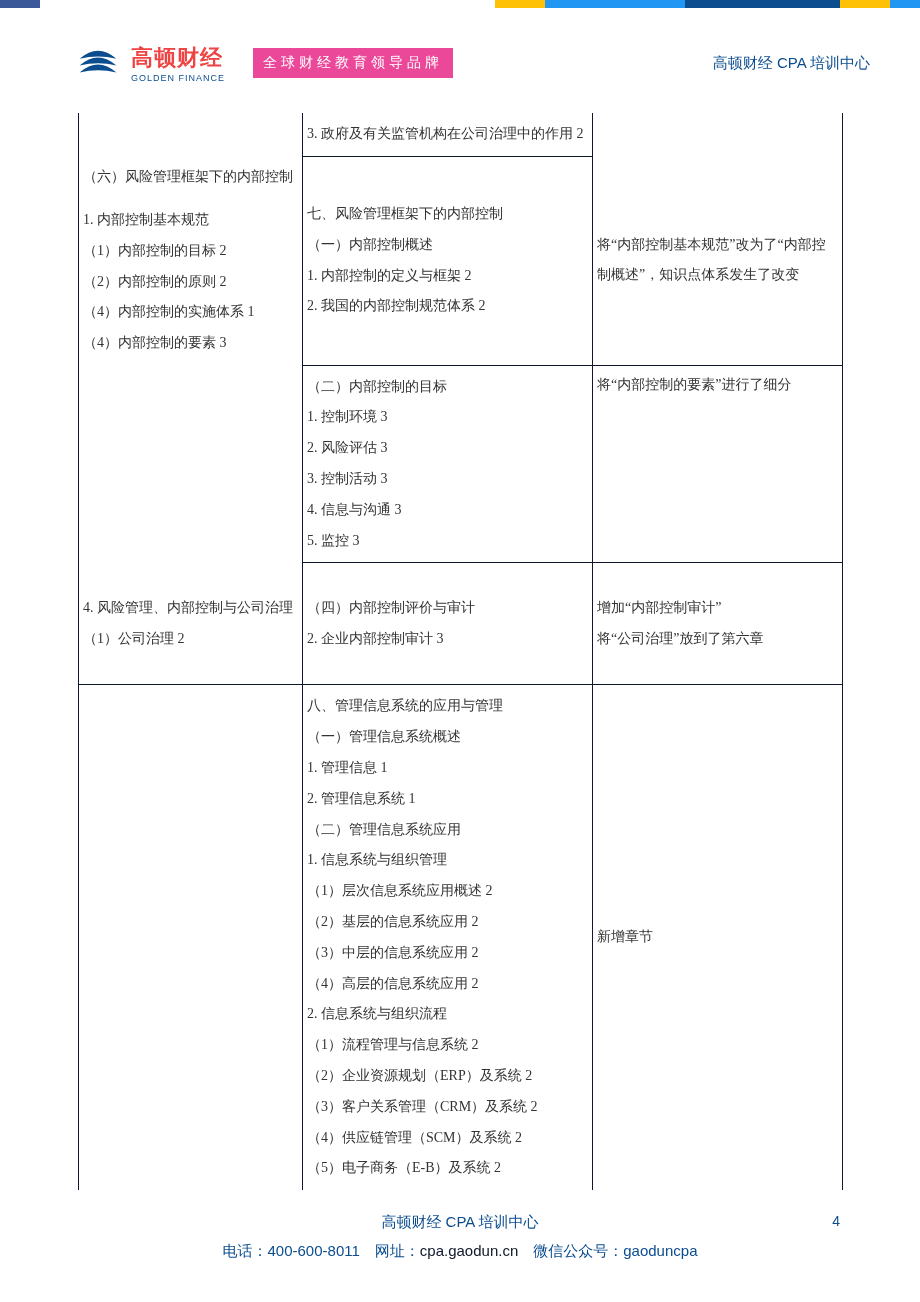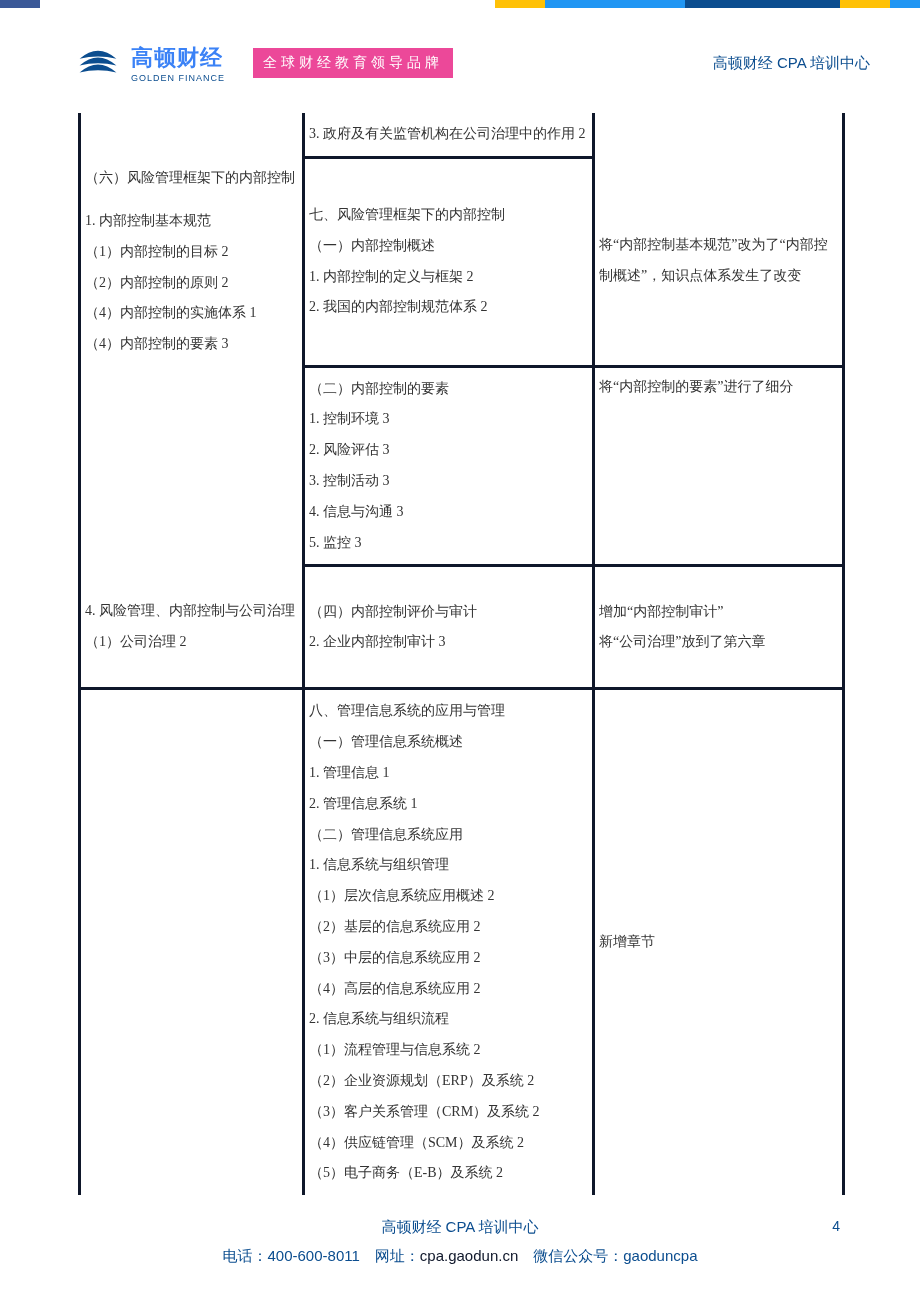--- a/index.html
+++ b/index.html
@@ -41,21 +41,21 @@
     height: 46px;
   }
   .logo-text {
     display: flex;
     flex-direction: column;
   }
   .logo-cn {
     font-family: "Microsoft YaHei", sans-serif;
     font-size: 22px;
     font-weight: bold;
-    color: #3b82f6;
+    color: #ef4444;
     letter-spacing: 1px;
   }
   .logo-en {
     font-family: Arial, sans-serif;
     font-size: 9px;
     color: #0b4d8f;
     letter-spacing: 1px;
     text-align: center;
   }
   .tagline {
@@ -77,21 +77,21 @@
   }
   table {
     border-collapse: collapse;
     width: 100%;
     table-layout: fixed;
   }
   col.col1 { width: 224px; }
   col.col2 { width: 290px; }
   col.col3 { width: 250px; }
   td {
-    border: 3px solid #0f172a;
+    border: 1px solid #0f172a;
     padding: 6px 4px;
     vertical-align: middle;
     font-size: 14px;
     line-height: 2.2;
     color: #333;
   }
   td.no-top { border-top: none; }
   td.no-bottom { border-bottom: none; }
   td p {
     margin: 0;
@@ -181,21 +181,21 @@
         <p>1. 内部控制基本规范</p>
         <p>（1）内部控制的目标 2</p>
         <p>（2）内部控制的原则 2</p>
         <p>（4）内部控制的实施体系 1</p>
         <p>（4）内部控制的要素 3</p>
       </td>
     </tr>
     <tr>
       <td class="no-top no-bottom"></td>
       <td>
-        <p>（二）内部控制的要素</p>
+        <p>（二）内部控制的目标</p>
         <p>1. 控制环境 3</p>
         <p>2. 风险评估 3</p>
         <p>3. 控制活动 3</p>
         <p>4. 信息与沟通 3</p>
         <p>5. 监控 3</p>
       </td>
       <td style="vertical-align:top;padding-top:4px;">
         <p>将“内部控制的要素”进行了细分</p>
       </td>
     </tr>

